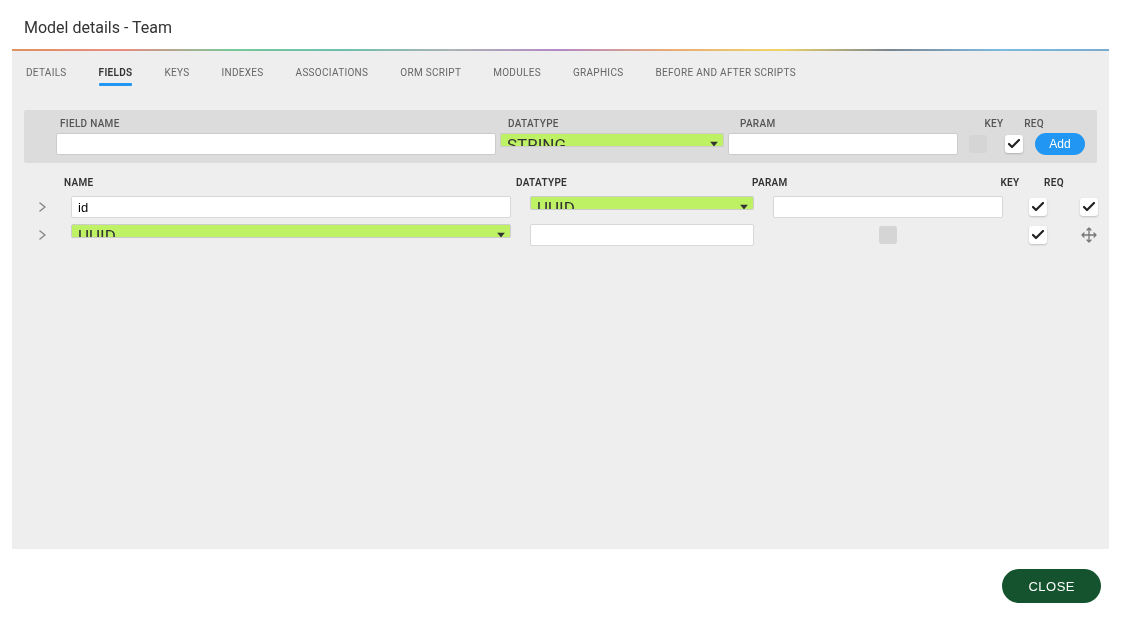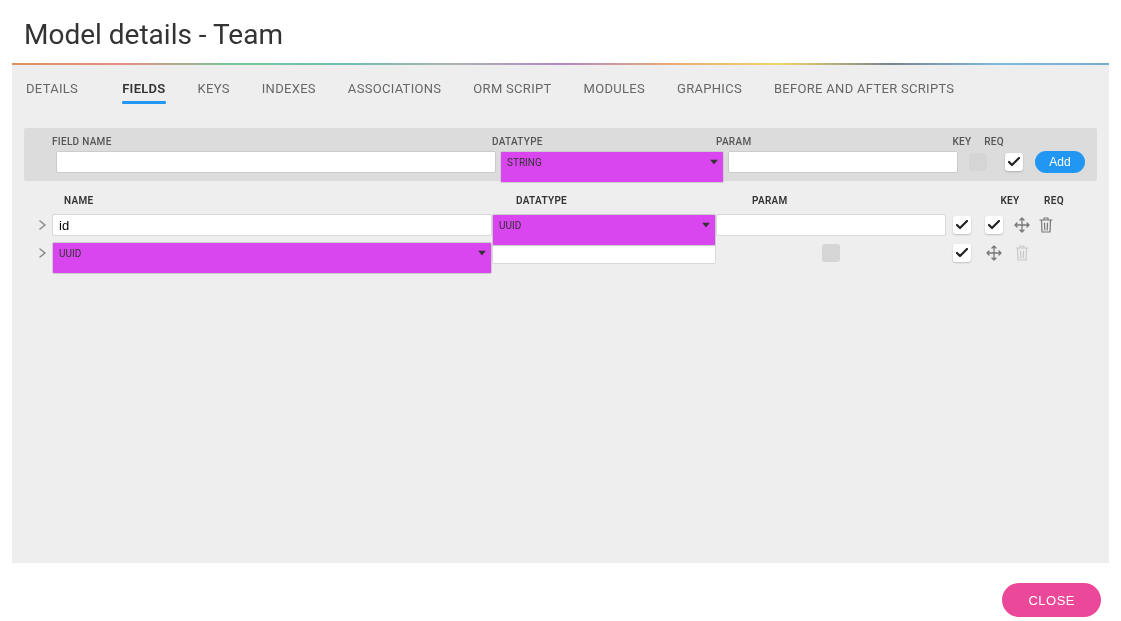--- a/index.html
+++ b/index.html
@@ -5,21 +5,21 @@
   * { box-sizing: border-box; }
   body {
     margin: 0;
     font-family: -apple-system, BlinkMacSystemFont, "Segoe UI", Roboto, "Helvetica Neue", Arial, sans-serif;
     font-size: 13px;
     color: #333;
     background: #fff;
     width: 1121px;
   }
   .page-title {
-    font-size: 28px;
+    font-size: 16px;
     font-weight: 400;
     color: #333;
     padding: 18px 24px 12px 24px;
   }
   .content-area {
     background: #eeeeee;
     padding: 0 0 12px 0;
     margin: 0 12px;
     position: relative;
     min-height: 500px;
@@ -31,55 +31,54 @@
       #7f8c8d 40%, #8e44ad 50%, #e67e22 60%, #f1c40f 70%,
       #2c3e50 80%, #3498db 90%, #2980b9 100%);
     opacity: 0.6;
   }
   .tabs {
     display: flex;
     gap: 32px;
     padding: 16px 14px 8px 14px;
   }
   .tab {
-    font-size: 13px;
+    font-size: 10px;
     font-weight: 400;
     color: #666;
     text-transform: uppercase;
     letter-spacing: 0.3px;
     cursor: pointer;
     padding-bottom: 6px;
     position: relative;
     text-align: right;
   }
   .tab.active {
     color: #333;
     font-weight: 600;
-    margin-left: 12px;
   }
   .tab.active::after {
     content: "";
     position: absolute;
     left: 0; right: 0; bottom: -2px;
     height: 3px;
     background: #2196F3;
     border-radius: 1px;
   }
   .fields-panel {
     padding: 18px 12px 12px 12px;
   }
   .new-field-bar {
     background: #dcdcdc;
     padding: 6px 8px 8px 8px;
     border-radius: 2px;
   }
   .header-grid {
     display: grid;
     grid-template-columns: 20px 440px 224px 230px 32px 32px 52px;
-    gap: 0;
+    gap: 8px;
     align-items: end;
     font-size: 10px;
     font-weight: 500;
     color: #555;
     text-transform: uppercase;
     letter-spacing: 0.3px;
     padding: 2px 0 4px 0;
   }
   .header-grid .h-key, .header-grid .h-req { text-align: center; }
   .list-header-grid {
@@ -108,25 +107,25 @@
     background: #fff;
     font-size: 13px;
     padding: 0 6px;
     width: 100%;
   }
   .select-wrap {
     position: relative;
     height: 22px;
   }
   .select-wrap .select-display {
-    height: 32px;
+    height: 14px;
     border: 1px solid #ccc;
     border-radius: 2px;
-    background: #d946ef;
-    font-size: 10px;
+    background: #bef264;
+    font-size: 17px;
     padding: 2px 6px;
     line-height: 18px;
     width: 100%;
     overflow: hidden;
   }
   .select-wrap .caret {
     position: absolute;
     right: 6px;
     top: 50%;
     transform: translateY(-50%);
@@ -160,21 +159,21 @@
     font-weight: 400;
     padding: 0 14px;
     cursor: pointer;
   }
   .rows-wrap {
     padding: 0 8px;
   }
   .field-row {
     display: grid;
     grid-template-columns: 20px 440px 224px 230px 32px 32px 24px 24px;
-    gap: 0;
+    gap: 19px;
     align-items: center;
     height: 26px;
     margin-bottom: 2px;
   }
   .expand-caret {
     color: #888;
     display:flex;
     justify-content:center;
     cursor:pointer;
   }
@@ -197,21 +196,21 @@
   .icon-cell.disabled {
     color:#c8c8c8;
     cursor:default;
   }
   .footer-bar {
     display: flex;
     justify-content: flex-end;
     padding: 20px 20px 14px 20px;
   }
   .btn-close {
-    background: #ec4899;
+    background: #14532d;
     color: #fff;
     border: none;
     border-radius: 18px;
     height: 34px;
     font-size: 13px;
     font-weight: 500;
     letter-spacing: 0.5px;
     padding: 0 26px;
     cursor: pointer;
   }

